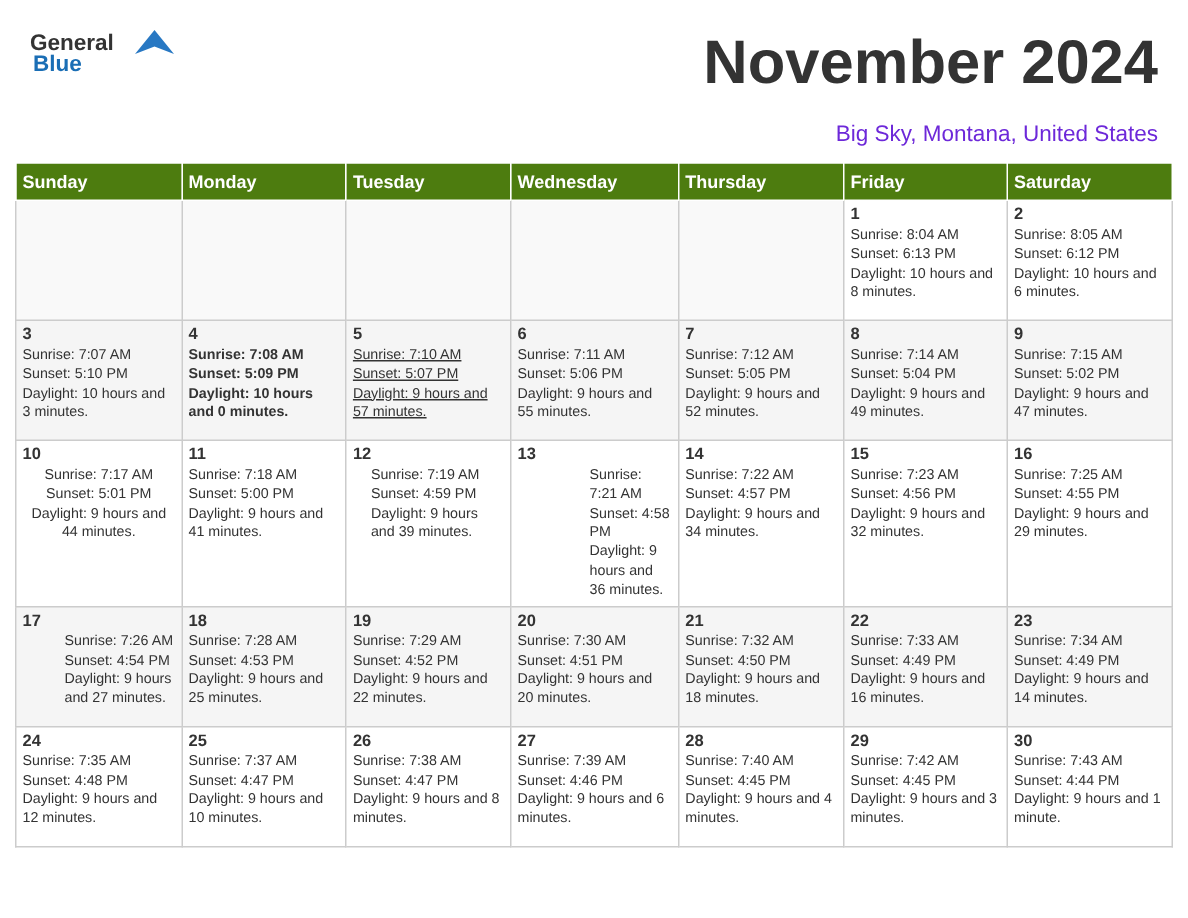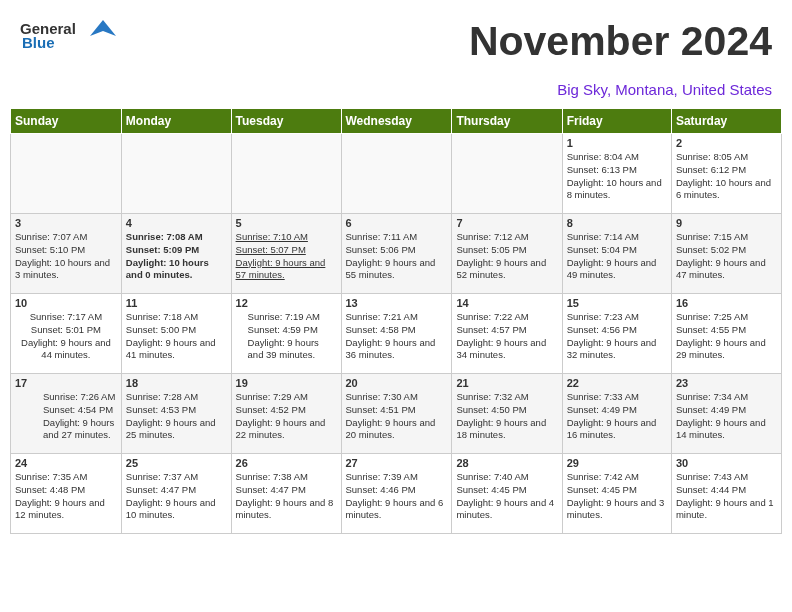--- a/index.html
+++ b/index.html
@@ -168,21 +168,21 @@
 Daylight: 9 hours and 41 minutes.</div>
           </td>
           <td>
             <div class="day-number">12</div>
             <div class="day-info" style="white-space: pre-line; margin-left: 12px;">Sunrise: 7:19 AM
 Sunset: 4:59 PM
 Daylight: 9 hours and 39 minutes.</div>
           </td>
           <td>
             <div class="day-number">13</div>
-            <div class="day-info" style="white-space: pre-line;">Sunrise: 7:21 AM
+            <div class="day-info" style="white-space: pre-line; margin-left: 48px;">Sunrise: 7:21 AM
 Sunset: 4:58 PM
 Daylight: 9 hours and 36 minutes.</div>
           </td>
           <td>
             <div class="day-number">14</div>
             <div class="day-info" style="white-space: pre-line;">Sunrise: 7:22 AM
 Sunset: 4:57 PM
 Daylight: 9 hours and 34 minutes.</div>
           </td>
           <td>

